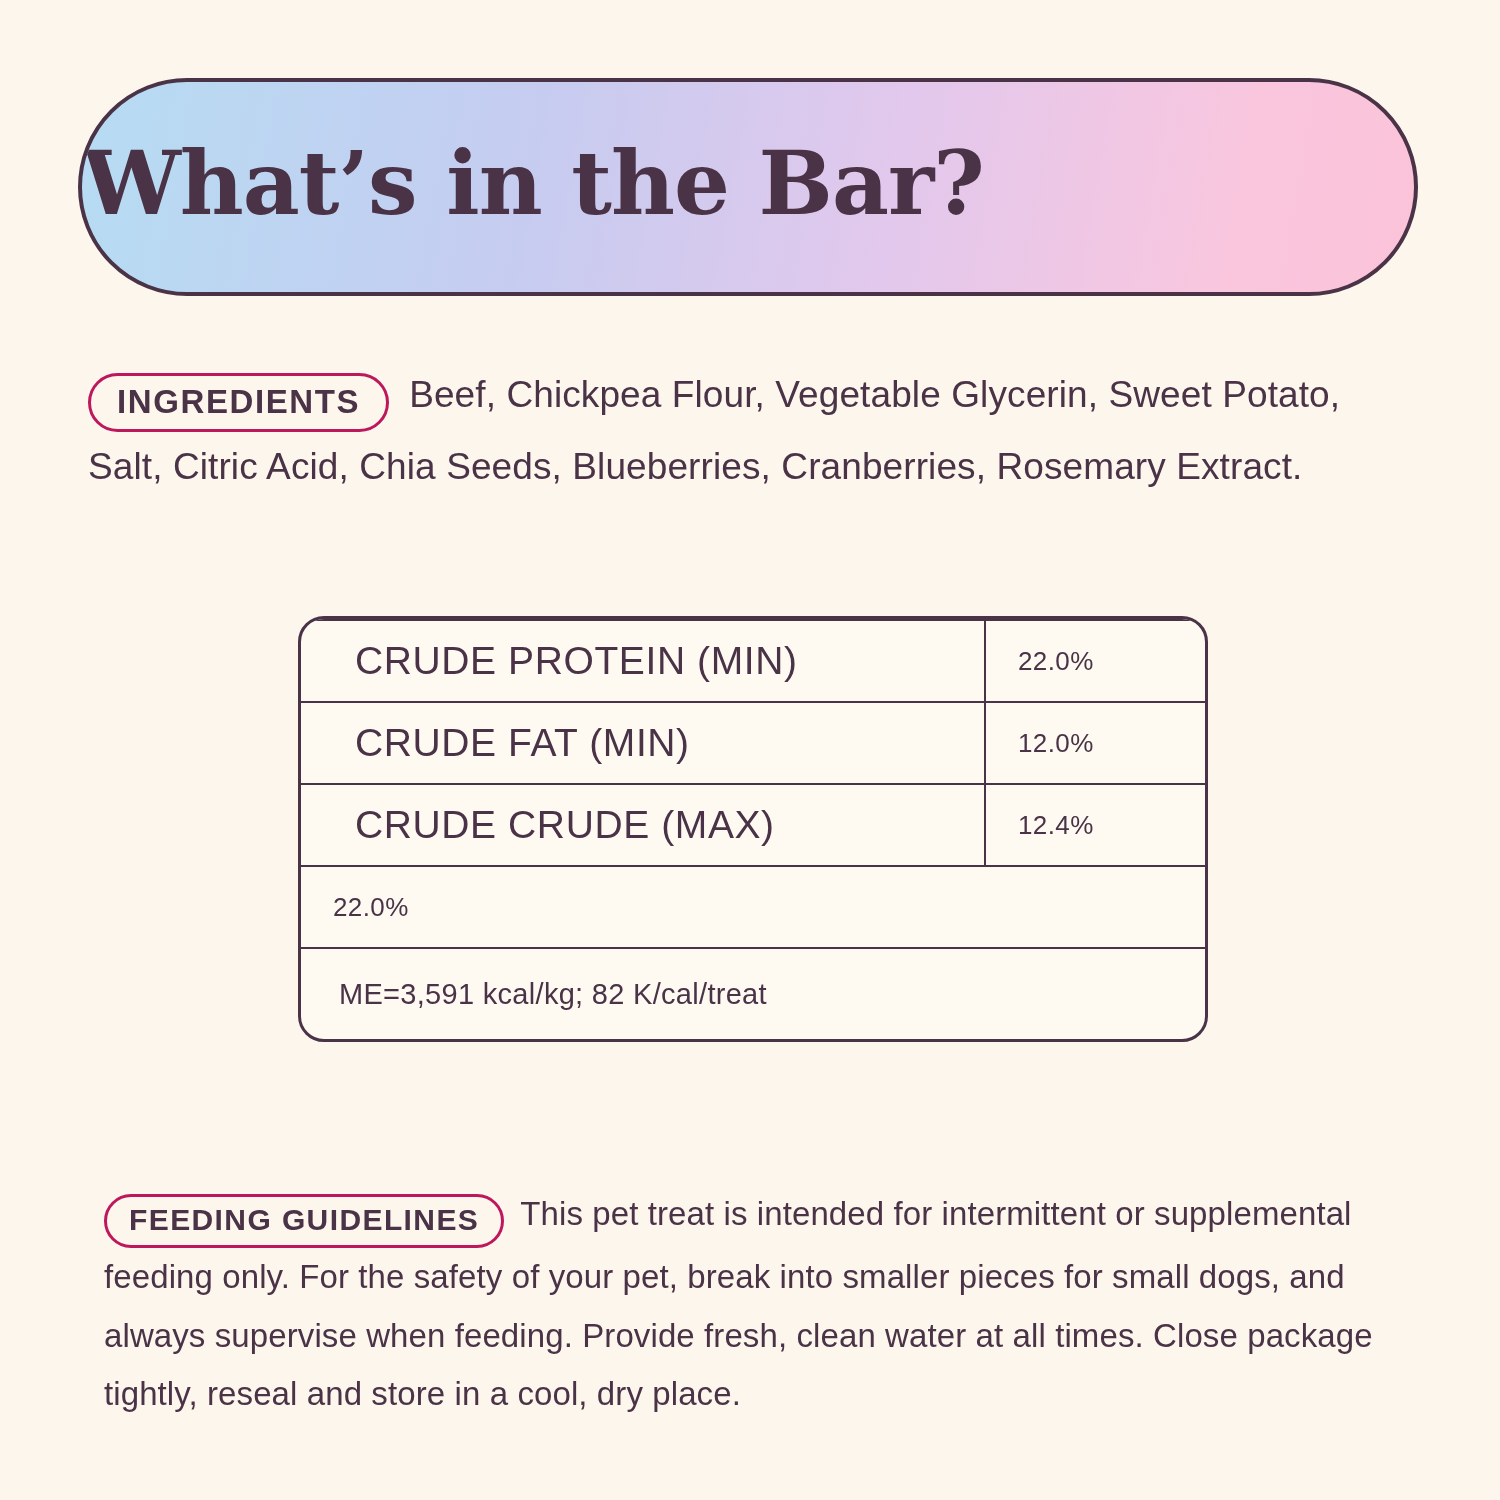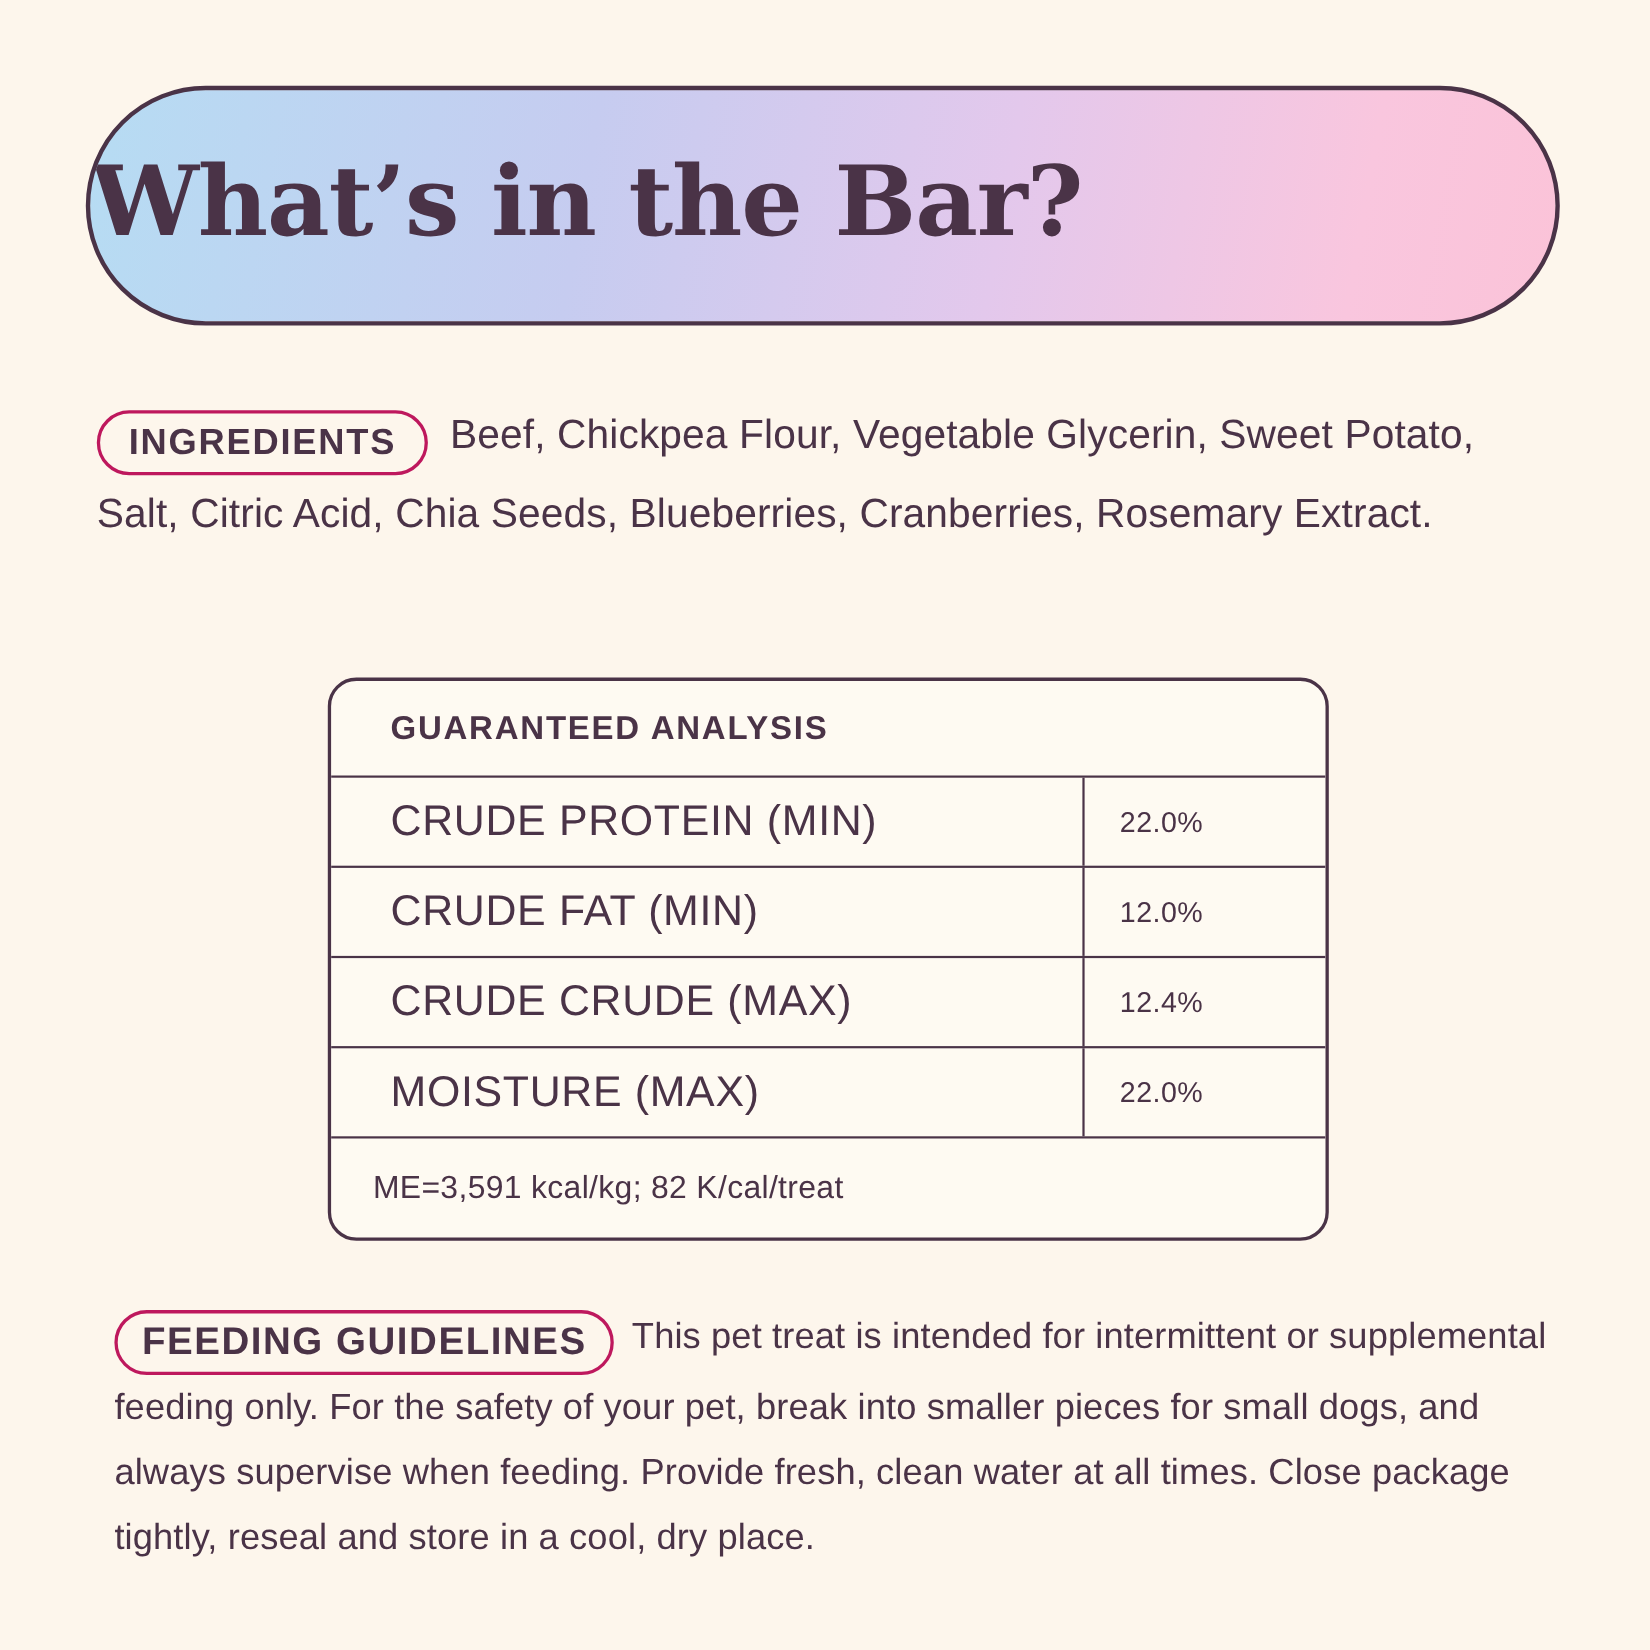--- a/index.html
+++ b/index.html
@@ -126,56 +126,54 @@
   }
 
   
   .feeding {
     position: absolute;
     left: 104px;
     top: 1185px;
     width: 1310px;
   }
   .feeding .flow-text { display: inline; font-size: 33px; line-height: 1.78; }
-  .feeding .pill { font-size: 35px; padding: 8px 22px 10px 22px; letter-spacing: 1.4px; }
+  .feeding .pill { font-size: 30px; padding: 8px 22px 10px 22px; letter-spacing: 1.4px; }
   .fg-gap { display: inline-block; width: 16px; }
 </style>
 </head>
 <body>
 
 <div class="page">
 
   <div class="banner">
     <div class="banner-title">What’s in the Bar?</div>
   </div>
 
   <div class="ingredients">
     <span class="pill">INGREDIENTS</span><span class="ing-gap"></span><span class="flow-text">Beef, Chickpea Flour, Vegetable Glycerin, Sweet Potato, Salt, Citric Acid, Chia Seeds, Blueberries, Cranberries, Rosemary Extract.</span>
   </div>
 
   <div class="analysis">
-    <div class="analysis-title">GUARANTEED ANALYSIS</div>
 
     <div class="a-row">
       <div class="a-label">CRUDE PROTEIN (MIN)</div>
       <div class="a-value">22.0%</div>
     </div>
 
     <div class="a-row">
       <div class="a-label">CRUDE FAT (MIN)</div>
       <div class="a-value">12.0%</div>
     </div>
 
     <div class="a-row">
       <div class="a-label">CRUDE CRUDE (MAX)</div>
       <div class="a-value">12.4%</div>
     </div>
 
     <div class="a-row">
-      <div class="a-label">MOISTURE (MAX)</div>
       <div class="a-value">22.0%</div>
     </div>
 
     <div class="a-footer">ME=3,591 kcal/kg; 82 K/cal/treat</div>
   </div>
 
   <div class="feeding">
     <span class="pill">FEEDING GUIDELINES</span><span class="fg-gap"></span><span class="flow-text">This pet treat is intended for intermittent or supplemental feeding only. For the safety of your pet, break into smaller pieces for small dogs, and always supervise when feeding. Provide fresh, clean water at all times. Close package tightly, reseal and store in a cool, dry place.</span>
   </div>
 

